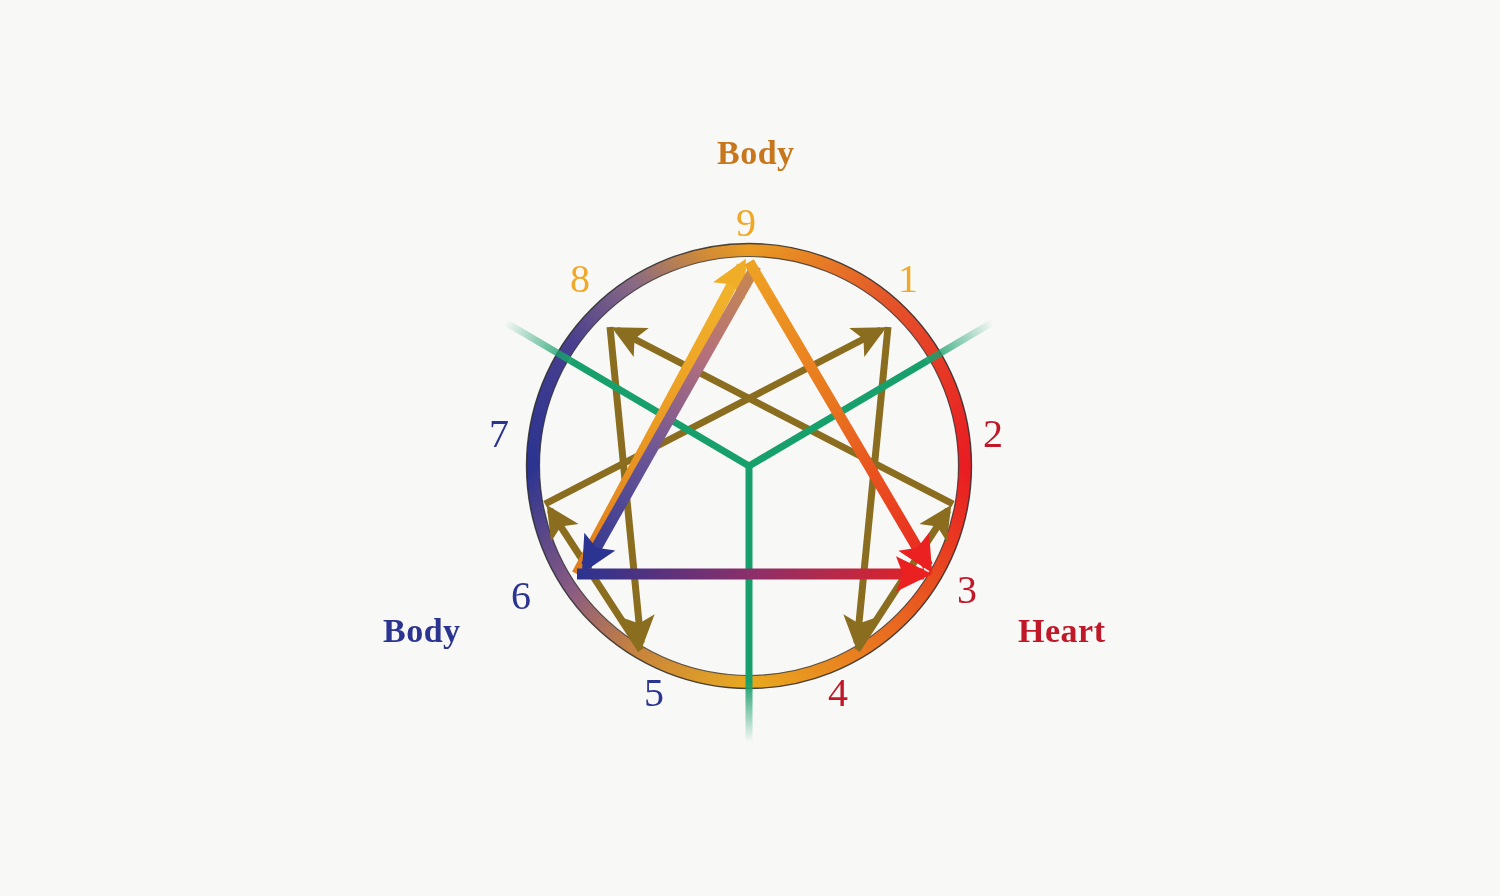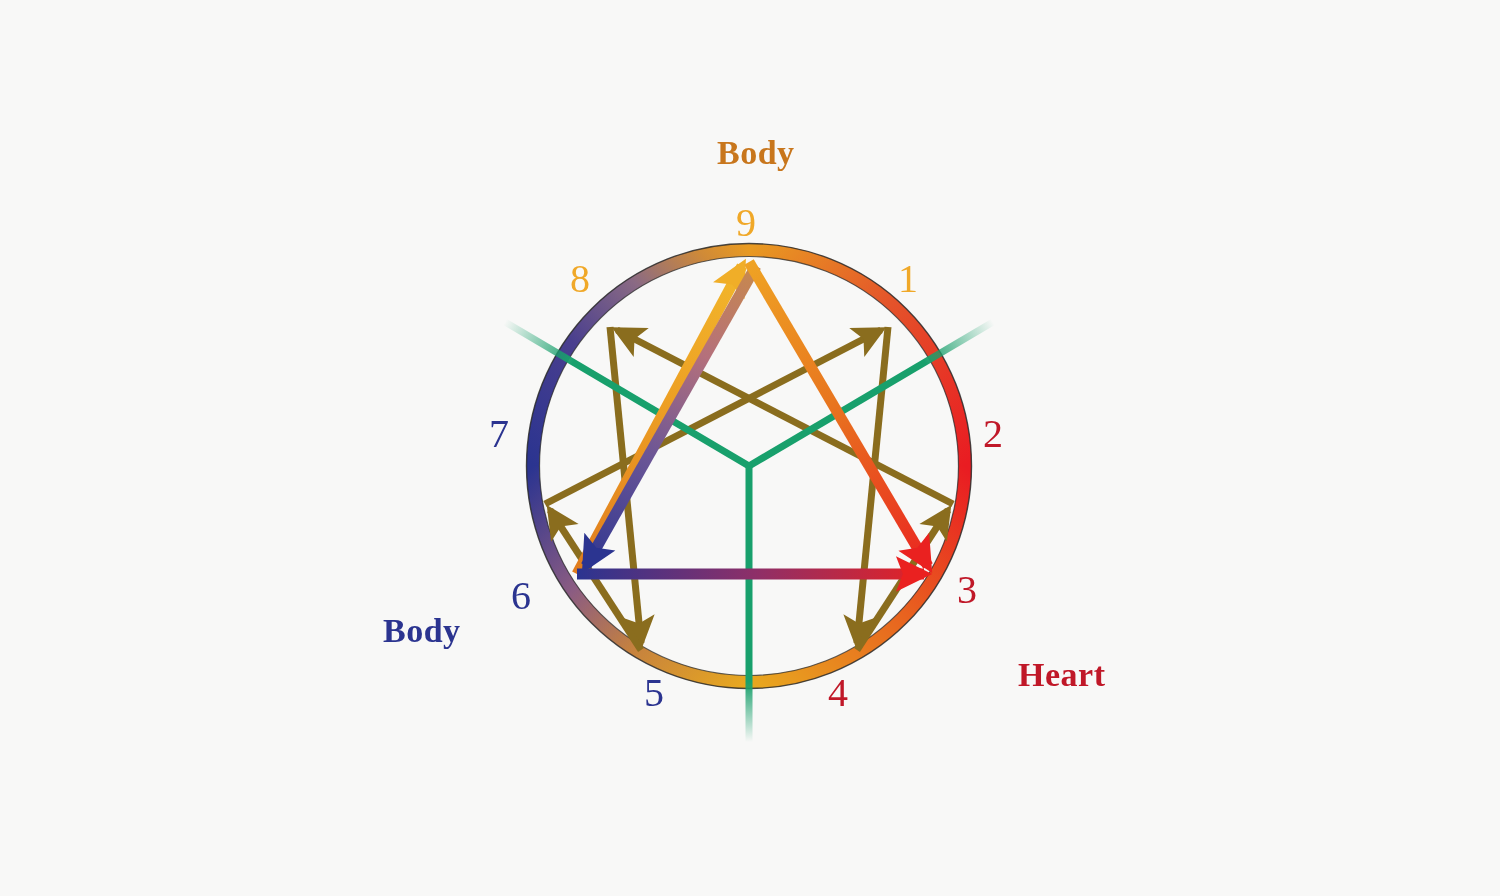--- a/index.html
+++ b/index.html
@@ -33,21 +33,21 @@
     white-space: nowrap;
   }
   .type-number {
     position: absolute;
     font-size: 40px;
     font-weight: normal;
     white-space: nowrap;
     text-align: center;
   }
   #label-body   { color: #c8761c; left: 717px; top: 134px; }
-  #label-heart  { color: #c01828; left: 1018px; top: 612px; margin-top: 44px; }
+  #label-heart  { color: #c01828; left: 1018px; top: 612px; }
   #label-head   { color: #2b3490; left: 383px; top: 612px; }
 </style>
 </head>
 <body>
 
 <div id="stage">
 
   <svg id="enneagram-svg" viewBox="0 0 1500 896">
     <defs>
 

